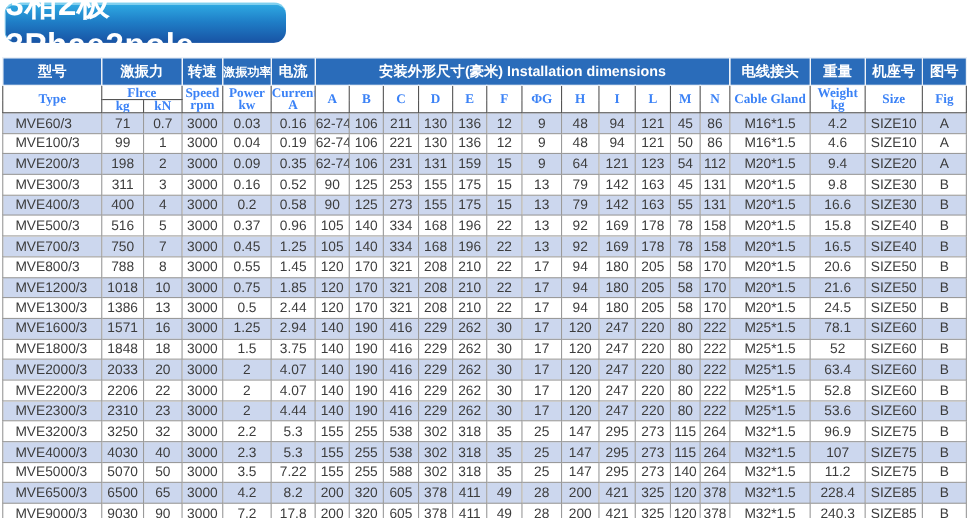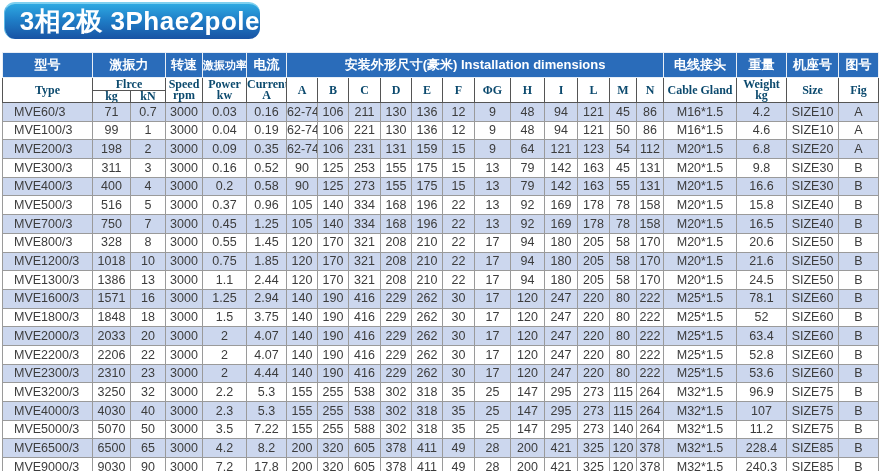--- a/index.html
+++ b/index.html
@@ -11,21 +11,21 @@
     overflow:hidden;
   }
   .title-badge {
     position:absolute; left:4px; top:2px;
     width:256px; height:37px;
     background:linear-gradient(180deg,#2ea9e2 0%, #1f7ec7 45%, #1853a4 100%);
     border-top:2px solid #7fd0ef;
     border-left:1px solid #5fb9e6;
     border-radius:11px;
     color:#ffffff;
-    font-size:26px; font-weight:bold;
+    font-size:30px; font-weight:bold;
     display:flex; align-items:center; justify-content:flex-end;
     letter-spacing:0.5px;
     box-sizing:border-box;
   }
   table.spec {
     position:absolute; left:2px; top:52px;
     width:876px;
     border-collapse:collapse;
     table-layout:fixed;
     border:1px solid #8a8a8a;
@@ -39,21 +39,21 @@
     height:24px;
     padding:0;
     white-space:nowrap;
     overflow:hidden;
   }
   thead tr.h1 th.tight { font-size:11px; }
   thead tr.h2 th, thead tr.h3 th {
     font-family:"Liberation Serif", serif;
     font-weight:bold;
     font-size:12px;
-    color:#0c4a6e;
+    color:#3b82f6;
     background:#ffffff;
     border:1px solid #555555;
     padding:0;
     line-height:11px;
     white-space:nowrap;
     overflow:hidden;
   }
   thead tr.h2 { height:13px; }
   thead tr.h3 { height:12px; }
   thead th .sub { font-size:12px; display:block; }
@@ -208,21 +208,21 @@
         <td>131</td>
         <td>159</td>
         <td>15</td>
         <td>9</td>
         <td>64</td>
         <td>121</td>
         <td>123</td>
         <td>54</td>
         <td>112</td>
         <td>M20*1.5</td>
-        <td>6.8</td>
+        <td>9.4</td>
         <td>SIZE20</td>
         <td>A</td>
       </tr>
       <tr>
         <td class="model">MVE300/3</td>
         <td>311</td>
         <td>3</td>
         <td>3000</td>
         <td>0.16</td>
         <td>0.52</td>
@@ -310,21 +310,21 @@
         <td>178</td>
         <td>78</td>
         <td>158</td>
         <td>M20*1.5</td>
         <td>16.5</td>
         <td>SIZE40</td>
         <td>B</td>
       </tr>
       <tr>
         <td class="model">MVE800/3</td>
-        <td>328</td>
+        <td>788</td>
         <td>8</td>
         <td>3000</td>
         <td>0.55</td>
         <td>1.45</td>
         <td>120</td>
         <td>170</td>
         <td>321</td>
         <td>208</td>
         <td>210</td>
         <td>22</td>
@@ -361,21 +361,21 @@
         <td>M20*1.5</td>
         <td>21.6</td>
         <td>SIZE50</td>
         <td>B</td>
       </tr>
       <tr>
         <td class="model">MVE1300/3</td>
         <td>1386</td>
         <td>13</td>
         <td>3000</td>
-        <td>1.1</td>
+        <td>0.5</td>
         <td>2.44</td>
         <td>120</td>
         <td>170</td>
         <td>321</td>
         <td>208</td>
         <td>210</td>
         <td>22</td>
         <td>17</td>
         <td>94</td>
         <td>180</td>

